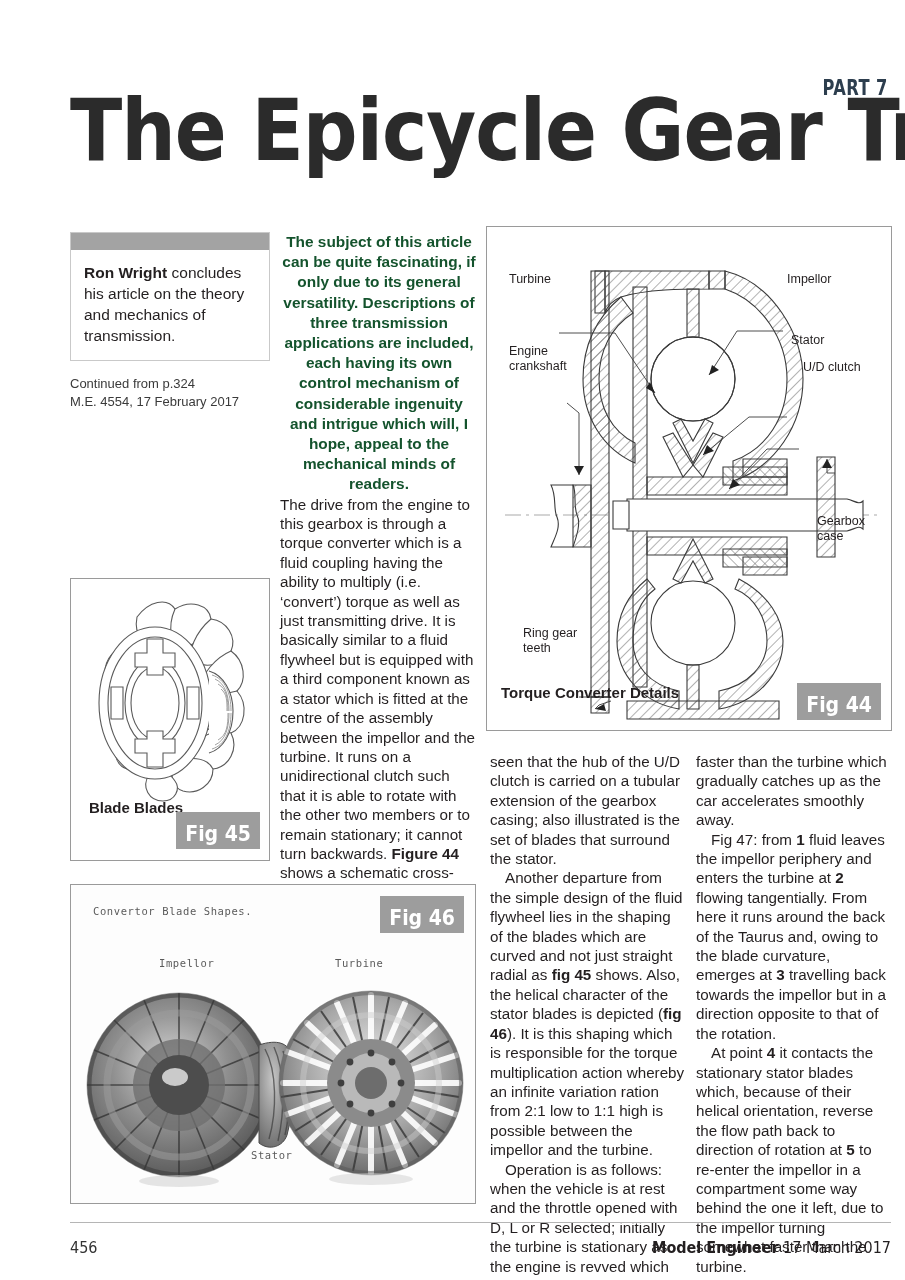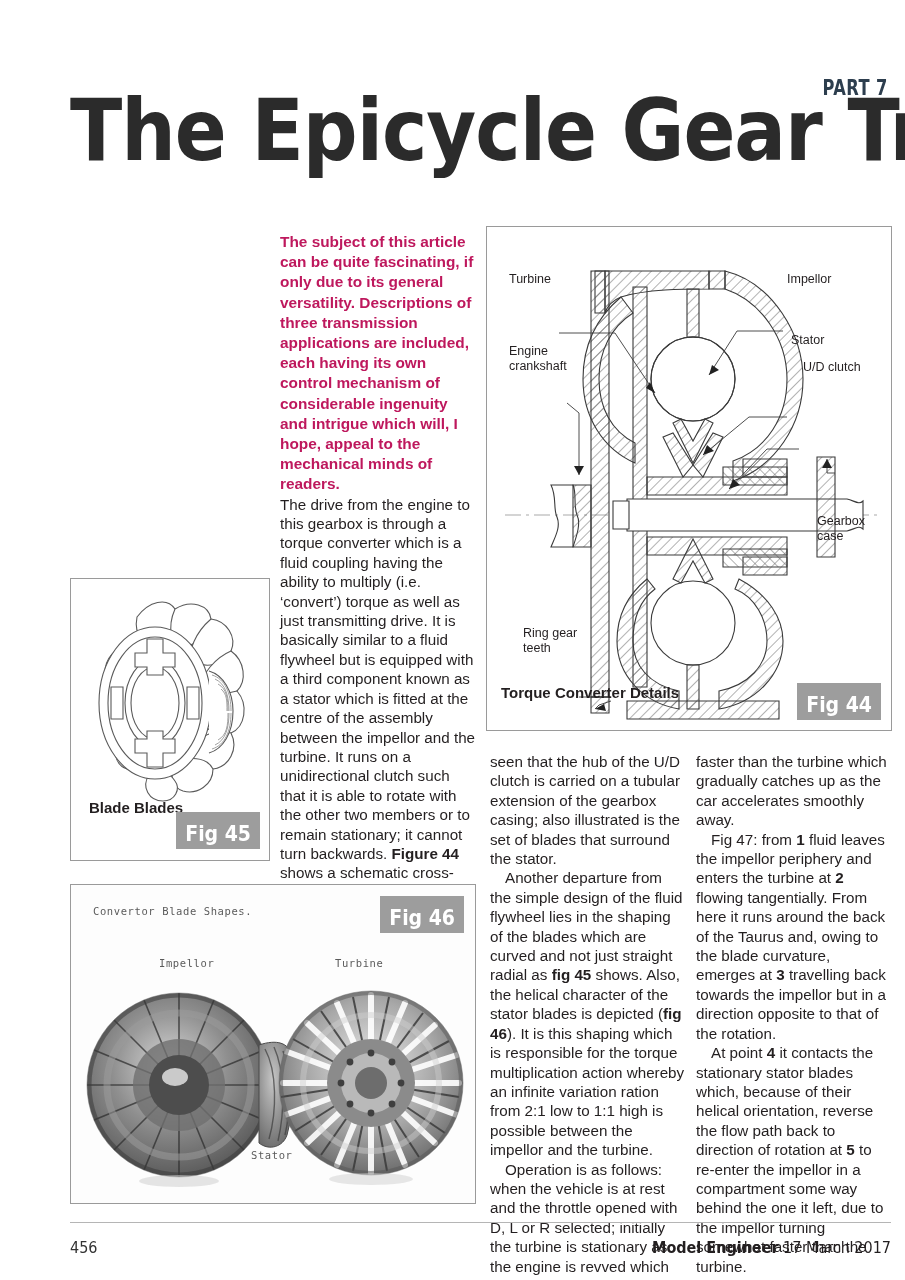--- a/index.html
+++ b/index.html
@@ -77,22 +77,22 @@
     font-size: 13px;
     line-height: 18px;
     color: #3a3a3a;
   }
 
   
   .intro {
     font-size: 15.4px;
     line-height: 20.2px;
     font-weight: 700;
-    color: #be185d;
-    text-align: left;
+    color: #14532d;
+    text-align: center;
   }
   .sec-head {
     margin-top: 22px;
     font-size: 16.5px;
     font-weight: 700;
     color: #2d4257;
     line-height: 20px;
     letter-spacing: -0.2px;
   }
   .body-par {
@@ -176,20 +176,30 @@
   svg { display: block; }
 </style>
 </head>
 <body>
 
 <div class="page">
 
   <div class="part-label">PART 7</div>
   <div class="headline">The Epicycle Gear Train</div>
 
+  <div class="col-left">
+    <div class="byline-box">
+      <div class="byline-bar"></div>
+      <div class="byline-text"><b>Ron Wright</b><span> concludes his article on the theory and mechanics of transmission.</span></div>
+    </div>
+    <div class="continued">
+      <div>Continued from p.324</div>
+      <div>M.E. 4554, 17 February 2017</div>
+    </div>
+  </div>
 
   <div class="col-mid">
     <div class="intro">The subject of this article can be quite fascinating, if only due to its general versatility. Descriptions of three transmission applications are included, each having its own control mechanism of considerable ingenuity and intrigue which will, I hope, appeal to the mechanical minds of readers.</div>
     <div class="body-par"><span>The drive from the engine to this gearbox is through a torque converter which is a fluid coupling having the ability to multiply (i.e. ‘convert’) torque as well as just transmitting drive. It is basically similar to a fluid flywheel but is equipped with a third component known as a stator which is fitted at the centre of the assembly between the impellor and the turbine. It runs on a unidirectional clutch such that it is able to rotate with the other two members or to remain stationary; it cannot turn backwards. </span><b>Figure 44</b><span> shows a schematic cross-section of the whole arrangement where it can be</span></div>
   </div>
 
   <div class="fig-frame" id="fig44-frame">
     <svg width="404" height="503" viewBox="0 0 404 503">
       <defs>
         <pattern id="hatch" width="7" height="7" patternUnits="userSpaceOnUse" patternTransform="rotate(45)">

